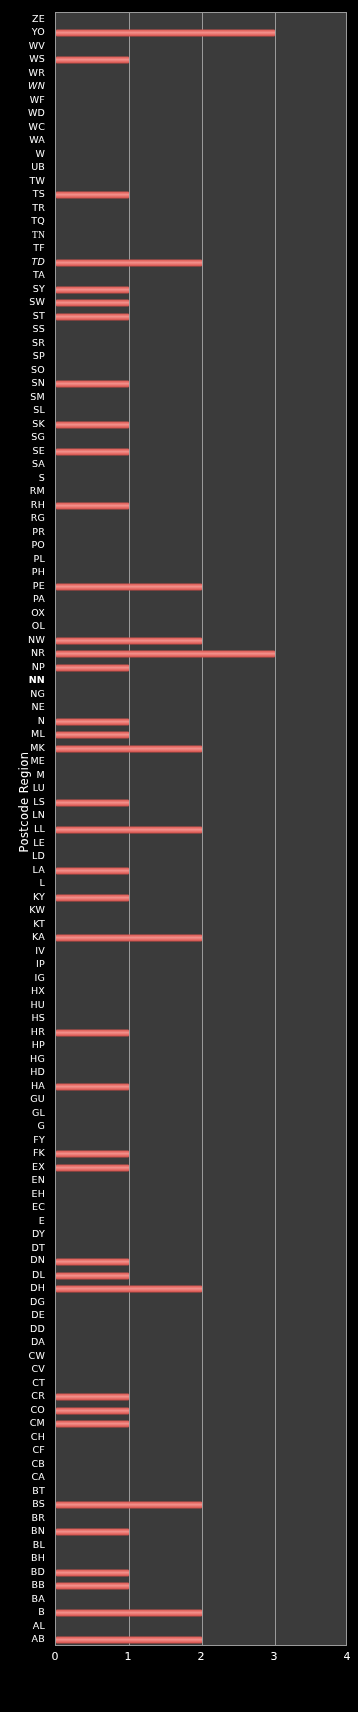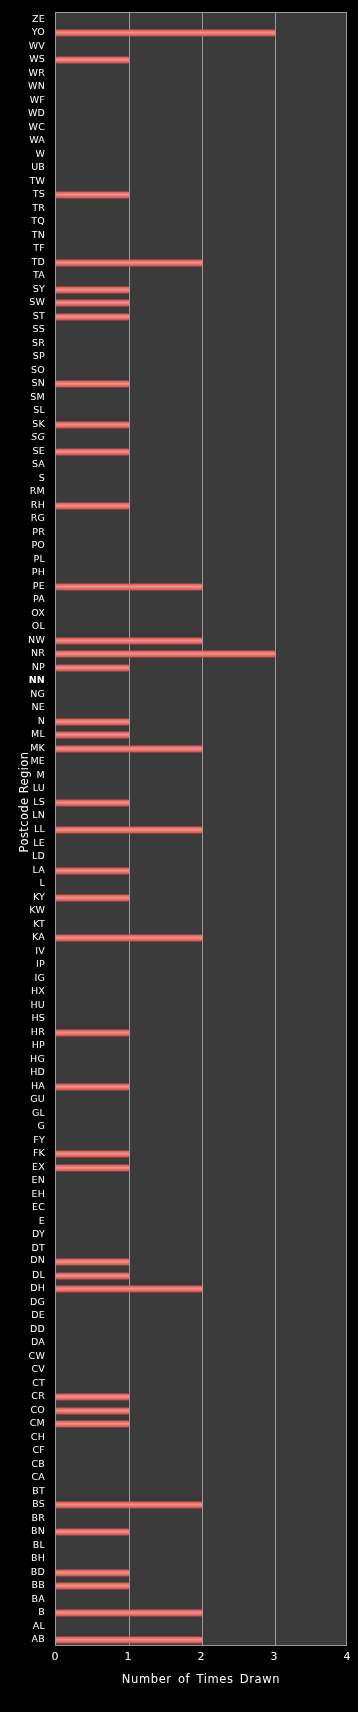--- a/index.html
+++ b/index.html
@@ -334,47 +334,47 @@
         </div>
       </div>
   </div>
 
   <div id="ylabels">
       <div class="ytick" style="top: 1.75207px;">ZE</div>
       <div class="ytick" style="top: 15.2562px;">YO</div>
       <div class="ytick" style="top: 28.7603px;">WV</div>
       <div class="ytick" style="top: 42.2645px;">WS</div>
       <div class="ytick" style="top: 55.7686px;">WR</div>
-      <div class="ytick" style="top: 69.2727px;">WN</div>
+      <div class="ytick" style="top: 69.2727px; font-style: italic;">WN</div>
       <div class="ytick" style="top: 82.7769px;">WF</div>
       <div class="ytick" style="top: 96.281px;">WD</div>
       <div class="ytick" style="top: 109.785px;">WC</div>
       <div class="ytick" style="top: 123.289px;">WA</div>
       <div class="ytick" style="top: 136.793px;">W</div>
       <div class="ytick" style="top: 150.298px;">UB</div>
       <div class="ytick" style="top: 163.802px;">TW</div>
       <div class="ytick" style="top: 177.306px;">TS</div>
       <div class="ytick" style="top: 190.81px;">TR</div>
       <div class="ytick" style="top: 204.314px;">TQ</div>
-      <div class="ytick" style="top: 217.818px;">TN</div>
+      <div class="ytick" style="top: 217.818px; font-family: Liberation Serif, serif;">TN</div>
       <div class="ytick" style="top: 231.322px;">TF</div>
-      <div class="ytick" style="top: 244.826px;">TD</div>
+      <div class="ytick" style="top: 244.826px; font-style: italic;">TD</div>
       <div class="ytick" style="top: 258.331px;">TA</div>
       <div class="ytick" style="top: 271.835px;">SY</div>
       <div class="ytick" style="top: 285.339px;">SW</div>
       <div class="ytick" style="top: 298.843px;">ST</div>
       <div class="ytick" style="top: 312.347px;">SS</div>
       <div class="ytick" style="top: 325.851px;">SR</div>
       <div class="ytick" style="top: 339.355px;">SP</div>
       <div class="ytick" style="top: 352.86px;">SO</div>
       <div class="ytick" style="top: 366.364px;">SN</div>
       <div class="ytick" style="top: 379.868px;">SM</div>
       <div class="ytick" style="top: 393.372px;">SL</div>
       <div class="ytick" style="top: 406.876px;">SK</div>
-      <div class="ytick" style="top: 420.38px; font-style: italic;">SG</div>
+      <div class="ytick" style="top: 420.38px;">SG</div>
       <div class="ytick" style="top: 433.884px;">SE</div>
       <div class="ytick" style="top: 447.388px;">SA</div>
       <div class="ytick" style="top: 460.893px;">S</div>
       <div class="ytick" style="top: 474.397px;">RM</div>
       <div class="ytick" style="top: 487.901px;">RH</div>
       <div class="ytick" style="top: 501.405px;">RG</div>
       <div class="ytick" style="top: 514.909px;">PR</div>
       <div class="ytick" style="top: 528.413px;">PO</div>
       <div class="ytick" style="top: 541.917px;">PL</div>
       <div class="ytick" style="top: 555.421px;">PH</div>
@@ -459,16 +459,15 @@
       <div class="ytick" style="top: 1622.25px;">AB</div>
     </div>
   <div id="xlabels">
       <div class="xtick" style="left: 0px;">0</div>
       <div class="xtick" style="left: 73px;">1</div>
       <div class="xtick" style="left: 146px;">2</div>
       <div class="xtick" style="left: 219px;">3</div>
       <div class="xtick" style="left: 292px;">4</div>
     </div>
 
-  <div id="xaxis-title">Number  of Times  Drawn</div>
   <div id="yaxis-title">Postcode Region</div>
 
 </div>
 
 </body></html>

